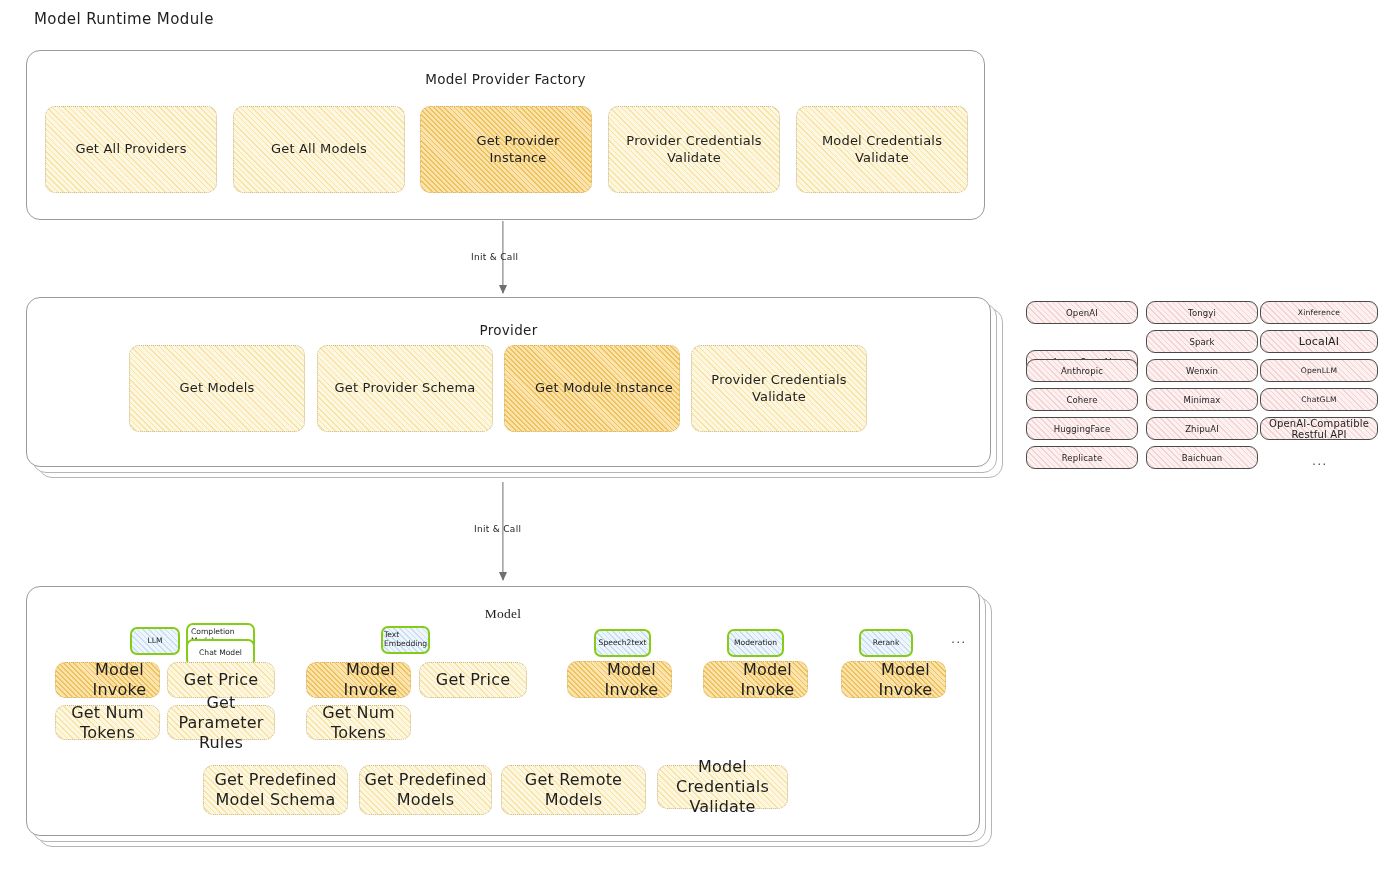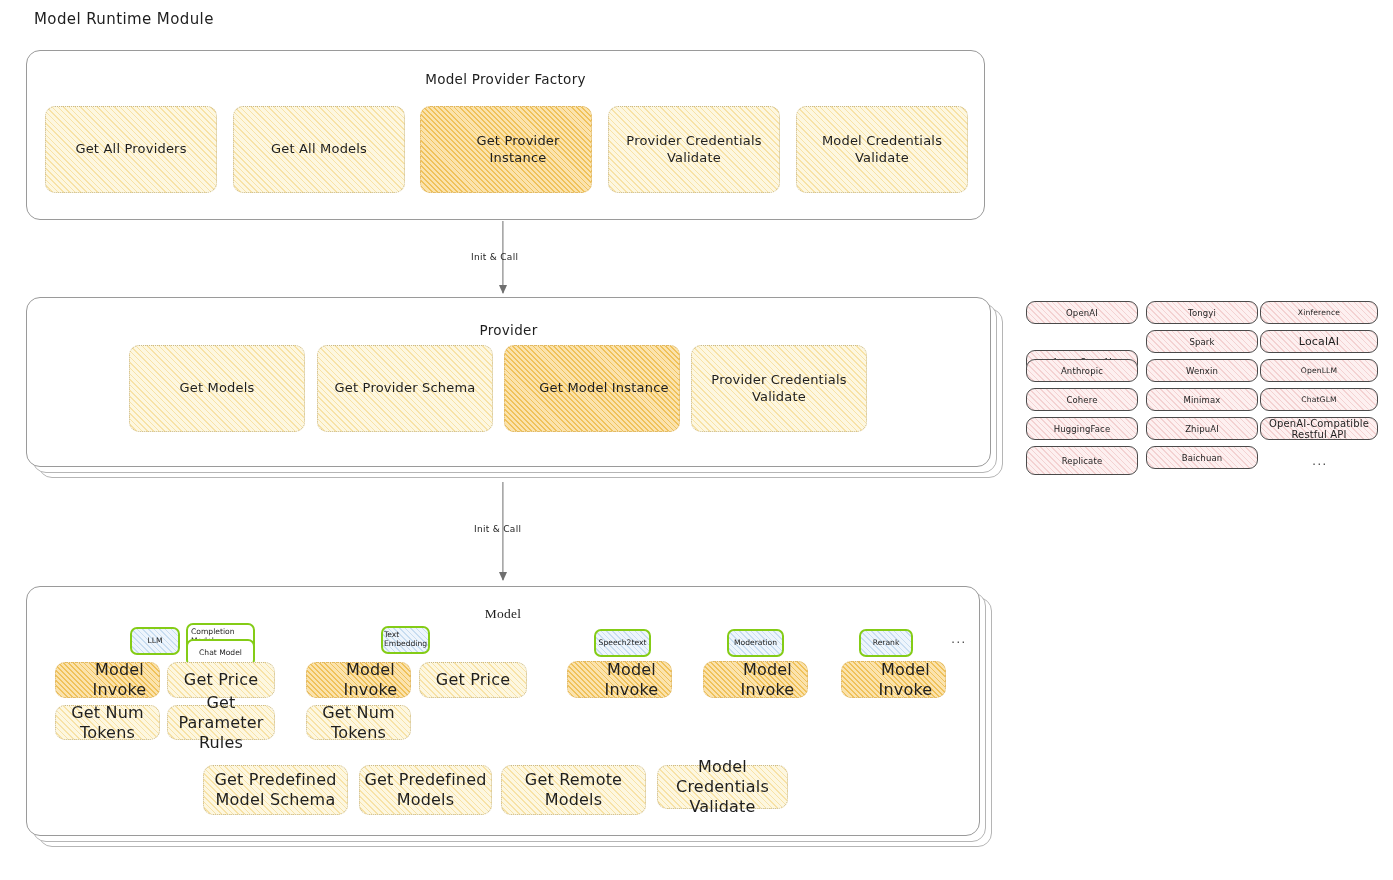--- a/index.html
+++ b/index.html
@@ -156,21 +156,21 @@
   <div class="arrow-label" style="left:471px;top:252px;">Init &amp; Call</div>
 
   <div class="panel-stack" style="left:38px;top:308px;width:965px;height:170px;"></div>
   <div class="panel-stack" style="left:32px;top:303px;width:965px;height:170px;"></div>
   <div class="panel" style="left:26px;top:297px;width:965px;height:170px;">
     <div class="panel-title" style="top:24px;">Provider</div>
   </div>
 
   <div class="node big hatch-light" style="left:129px;top:345px;width:176px;height:87px;">Get Models</div>
   <div class="node big hatch-light" style="left:317px;top:345px;width:176px;height:87px;">Get Provider Schema</div>
-  <div class="node big strong hatch-strong" style="left:504px;top:345px;width:176px;height:87px;">Get Model Instance</div>
+  <div class="node big strong hatch-strong" style="left:504px;top:345px;width:176px;height:87px;">Get Module Instance</div>
   <div class="node big hatch-light" style="left:691px;top:345px;width:176px;height:87px;">Provider Credentials Validate</div>
 
   <div class="arrow" style="left:490px;top:482px;width:26px;height:98px;">
     <div class="line"></div>
     <div class="head"></div>
   </div>
   <div class="arrow-label" style="left:474px;top:524px;">Init &amp; Call</div>
 
   <div class="panel-stack" style="left:38px;top:597px;width:954px;height:250px;"></div>
   <div class="panel-stack" style="left:32px;top:592px;width:954px;height:250px;"></div>
@@ -208,21 +208,21 @@
   <div class="node hatch-light" style="left:359px;top:765px;width:133px;height:50px;">Get Predefined Models</div>
   <div class="node hatch-light" style="left:501px;top:765px;width:145px;height:50px;">Get Remote Models</div>
   <div class="node hatch-light" style="left:657px;top:765px;width:131px;height:44px;">Model Credentials Validate</div>
 
   <div id="provider-list">
       <div class="chip hatch-pink" style="left: 1026px; top: 301px; width: 112px; height: 23px;">OpenAI</div>
       <div class="chip hatch-pink" style="left: 1026px; top: 330px; width: 112px; height: 23px; margin-top: 20px;">Azure OpenAI</div>
       <div class="chip hatch-pink" style="left: 1026px; top: 359px; width: 112px; height: 23px;">Anthropic</div>
       <div class="chip hatch-pink" style="left: 1026px; top: 388px; width: 112px; height: 23px;">Cohere</div>
       <div class="chip hatch-pink" style="left: 1026px; top: 417px; width: 112px; height: 23px;">HuggingFace</div>
-      <div class="chip hatch-pink" style="left: 1026px; top: 446px; width: 112px; height: 29px;">Replicate</div>
+      <div class="chip hatch-pink" style="left: 1026px; top: 446px; width: 112px; height: 23px;">Replicate</div>
       <div class="chip hatch-pink" style="left: 1146px; top: 301px; width: 112px; height: 23px;">Tongyi</div>
       <div class="chip hatch-pink" style="left: 1146px; top: 330px; width: 112px; height: 23px;">Spark</div>
       <div class="chip hatch-pink" style="left: 1146px; top: 359px; width: 112px; height: 23px;">Wenxin</div>
       <div class="chip hatch-pink" style="left: 1146px; top: 388px; width: 112px; height: 23px;">Minimax</div>
       <div class="chip hatch-pink" style="left: 1146px; top: 417px; width: 112px; height: 23px;">ZhipuAI</div>
       <div class="chip hatch-pink" style="left: 1146px; top: 446px; width: 112px; height: 23px;">Baichuan</div>
       <div class="chip hatch-pink" style="left: 1260px; top: 301px; width: 118px; height: 23px; font-size: 7.6px;">Xinference</div>
       <div class="chip hatch-pink" style="left: 1260px; top: 330px; width: 118px; height: 23px; font-size: 11px;">LocalAI</div>
       <div class="chip hatch-pink" style="left: 1260px; top: 359px; width: 118px; height: 23px; font-size: 7.6px;">OpenLLM</div>
       <div class="chip hatch-pink" style="left: 1260px; top: 388px; width: 118px; height: 23px; font-size: 7.6px;">ChatGLM</div>

